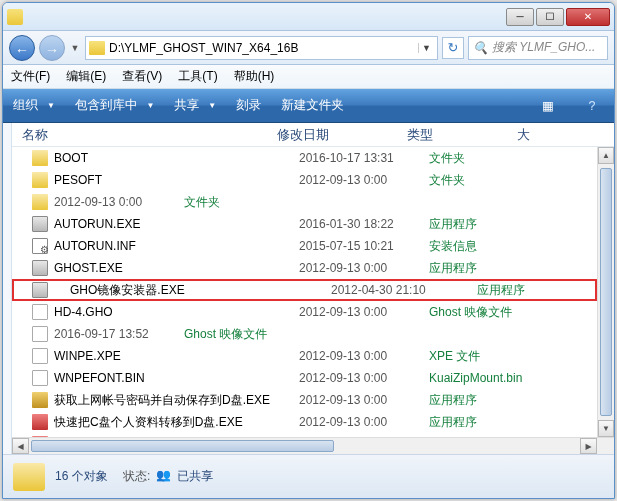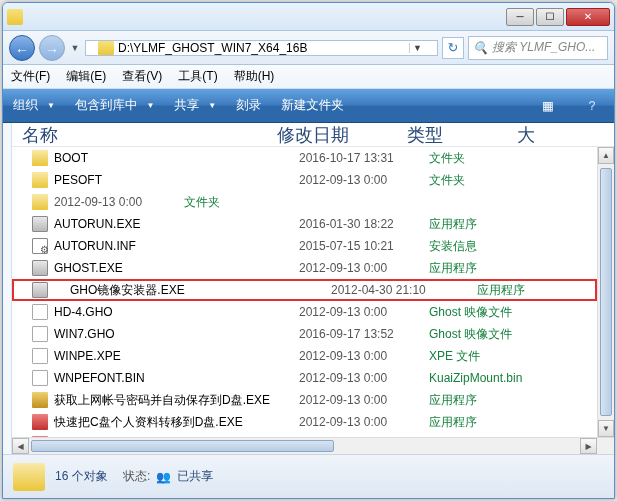--- a/index.html
+++ b/index.html
@@ -9,21 +9,21 @@
 .titlebar-icon { width: 16px; height: 16px; background: linear-gradient(#f7e27b, #eac63a); border-radius: 2px; margin-right: 6px; }
 .titlebar-spacer { flex: 1; }
 .titlebar-btn { width: 28px; height: 18px; margin-left: 2px; border: 1px solid #8a8a8a; border-radius: 2px; display: flex; align-items: center; justify-content: center; font-size: 10px; }
 .btn-min { background: linear-gradient(#f0f0f0, #d0d0d0); }
 .btn-max { background: linear-gradient(#f0f0f0, #d0d0d0); }
 .btn-close { width: 44px; background: linear-gradient(#e07070, #c03030); color: #fff; border-color: #a02020; }
 .navbar { height: 34px; background: linear-gradient(#f3f7fc, #e2ecf7); display: flex; align-items: center; padding: 0 6px; border-bottom: 1px solid #aac4e0; gap: 4px; }
 .navbtn { width: 26px; height: 26px; border-radius: 50%; background: linear-gradient(#88b5e8, #3b78c8); display: flex; align-items: center; justify-content: center; color: #fff; font-size: 14px; border: 1px solid #2a5a9a; }
 .navbtn.fwd { opacity: .5; }
 .nav-drop { width: 12px; font-size: 9px; color: #555; text-align: center; }
-.address { flex: 1; height: 16px; border: 1px solid #aac4e0; background: #fff; display: flex; align-items: center; padding: 0 12px; font-size: 12px; }
+.address { flex: 1; height: 24px; border: 1px solid #aac4e0; background: #fff; display: flex; align-items: center; padding: 0 3px; font-size: 12px; }
 .addr-icon { width: 16px; height: 14px; background: linear-gradient(#f7e27b, #eac63a); border-radius: 1px; margin-right: 4px; }
 .addr-drop { width: 16px; text-align: center; color: #444; border-left: 1px solid #ccc; margin-left: 4px; font-size: 9px; }
 .refresh { width: 22px; height: 22px; border: 1px solid #aac4e0; background: #fff; display: flex; align-items: center; justify-content: center; }
 .search { width: 140px; height: 24px; border: 1px solid #aac4e0; background: #fff; display: flex; align-items: center; padding: 0 4px; font-size: 12px; color: #888; font-style: italic; }
 .search .sicon { margin-right: 4px; color: #5a8fc7; }
 .menubar { height: 24px; background: linear-gradient(#f9fbfd, #eef5fb); display: flex; align-items: center; padding: 0 8px; font-size: 12px; gap: 16px; border-bottom: 1px solid #d0dce8; }
 .toolbar { height: 34px; background: linear-gradient(#62a3e0, #3e7cc0 48%, #2d68ab 52%, #2d68ab); display: flex; align-items: center; padding: 0 10px; font-size: 12.5px; color: #fff; gap: 20px; border-bottom: 1px solid #1e4a7a; }
 .toolbar .ti { display: flex; align-items: center; gap: 9px; }
 .toolbar .tri { font-size: 8px; }
 .toolbar-spacer { flex: 1; }
@@ -31,21 +31,21 @@
 .body { flex: 1; display: flex; overflow: hidden; background: #fff; }
 .sidebar { width: 60px; background: #f4f8fc; border-right: 1px solid #d6e2ee; padding: 6px 4px; overflow: hidden; }
 .sidebar-icon { width: 18px; height: 16px; margin: 4px 0 10px 10px; display: block; border-radius: 2px; }
 .star { background: radial-gradient(circle at 50% 40%, #ffd24a 50%, #d89a10 90%); clip-path: polygon(50% 0,61% 35%,98% 35%,68% 57%,79% 91%,50% 70%,21% 91%,32% 57%,2% 35%,39% 35%); }
 .desk { background: linear-gradient(#6fb4ea, #2a6cb0); }
 .fold { background: linear-gradient(#f7e27b, #eac63a); }
 .img { background: linear-gradient(#a0d8a0, #40a040); }
 .pc { background: #5a8fc7; }
 .dvd { background: radial-gradient(circle, #ddd 30%, #aaa 80%); border-radius: 50%; }
 .filearea { flex: 1; display: flex; flex-direction: column; }
-.headers { height: 24px; display: flex; align-items: center; font-size: 18px; color: #2a4a7a; border-bottom: 1px solid #e0e8f0; padding-left: 10px; }
+.headers { height: 24px; display: flex; align-items: center; font-size: 13px; color: #2a4a7a; border-bottom: 1px solid #e0e8f0; padding-left: 10px; }
 .h-name { width: 255px; }
 .h-date { width: 130px; }
 .h-type { width: 110px; }
 .h-size { flex: 1; }
 .h-scroll { width: 17px; }
 .filelist-wrap { flex: 1; display: flex; overflow: hidden; }
 .filelist { flex: 1; overflow: hidden; }
 .row { height: 22px; display: flex; align-items: center; font-size: 12px; padding-left: 20px; }
 .row.hl { outline: 2px solid #e03030; outline-offset: -2px; gap: 16px; }
 .fi { width: 16px; height: 16px; margin-right: 6px; flex-shrink: 0; display: flex; align-items: center; justify-content: center; border-radius: 1px; }
@@ -65,21 +65,21 @@
 .vs-btn { height: 17px; background: linear-gradient(#f8f8f8, #e0e0e0); border: 1px solid #b8b8b8; display: flex; align-items: center; justify-content: center; font-size: 8px; color: #555; }
 .vs-track { flex: 1; position: relative; }
 .vs-thumb { position: absolute; top: 4px; bottom: 4px; left: 2px; right: 2px; background: linear-gradient(90deg, #d8e4f0, #b8cce4); border: 1px solid #8aa8ca; border-radius: 2px; }
 .hscroll { height: 17px; background: #f0f0f0; border-top: 1px solid #ddd; display: flex; }
 .hs-btn { width: 17px; background: linear-gradient(#f8f8f8, #e0e0e0); border: 1px solid #b8b8b8; display: flex; align-items: center; justify-content: center; font-size: 8px; color: #555; }
 .hs-track { flex: 1; position: relative; }
 .hs-thumb { position: absolute; left: 2px; width: 55%; top: 2px; bottom: 2px; background: linear-gradient(#d8e4f0, #b8cce4); border: 1px solid #8aa8ca; border-radius: 2px; }
 .hs-corner { width: 17px; background: #f0f0f0; }
 .statusbar { height: 44px; background: linear-gradient(#f0f4fa, #dde8f4); border-top: 1px solid #c8d6e6; display: flex; align-items: center; padding: 0 10px; font-size: 12px; gap: 10px; }
 .sb-icon { width: 32px; height: 28px; background: linear-gradient(#f9e9a8, #eac63a); border-radius: 3px; }
-.sb-text { color: #2a4a7a; display: flex; align-items: center; gap: 6px; }
+.sb-text { color: #2a4a7a; display: flex; align-items: flex-start; gap: 6px; }
 .sb-sub { color: #555; }
 .people { color: #5a8fc7; }
 </style>
 </head>
 <body>
 
 <div class="window">
 
   <div class="titlebar">
     <div class="titlebar-icon"></div>
@@ -212,21 +212,20 @@
               <span class="c-type">应用程序</span>
             </div>
             <div class="row">
               <span class="fi fi-gho"></span>
               <span class="c-name">HD-4.GHO</span>
               <span class="c-date">2012-09-13 0:00</span>
               <span class="c-type">Ghost 映像文件</span>
             </div>
             <div class="row">
               <span class="fi fi-gho"></span>
-              <span class="c-name">WIN7.GHO</span>
               <span class="c-date">2016-09-17 13:52</span>
               <span class="c-type">Ghost 映像文件</span>
             </div>
             <div class="row">
               <span class="fi fi-xpe"></span>
               <span class="c-name">WINPE.XPE</span>
               <span class="c-date">2012-09-13 0:00</span>
               <span class="c-type">XPE 文件</span>
             </div>
             <div class="row">

